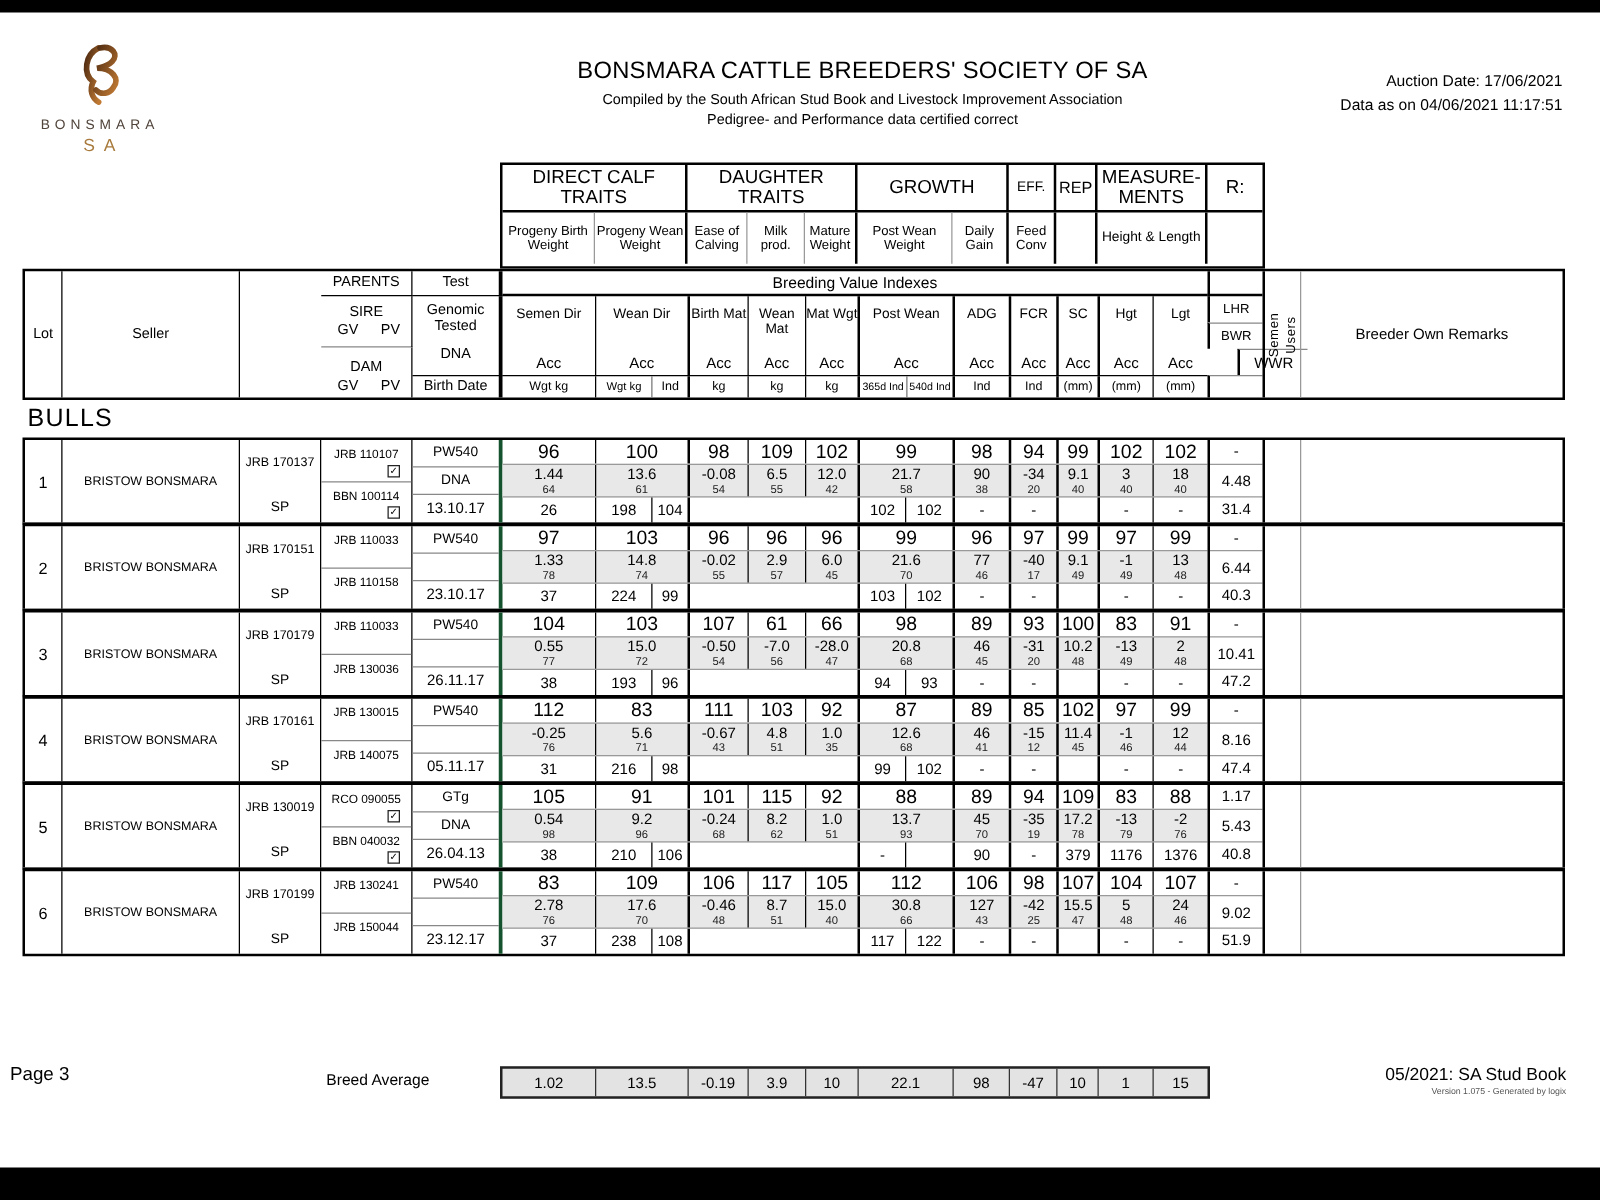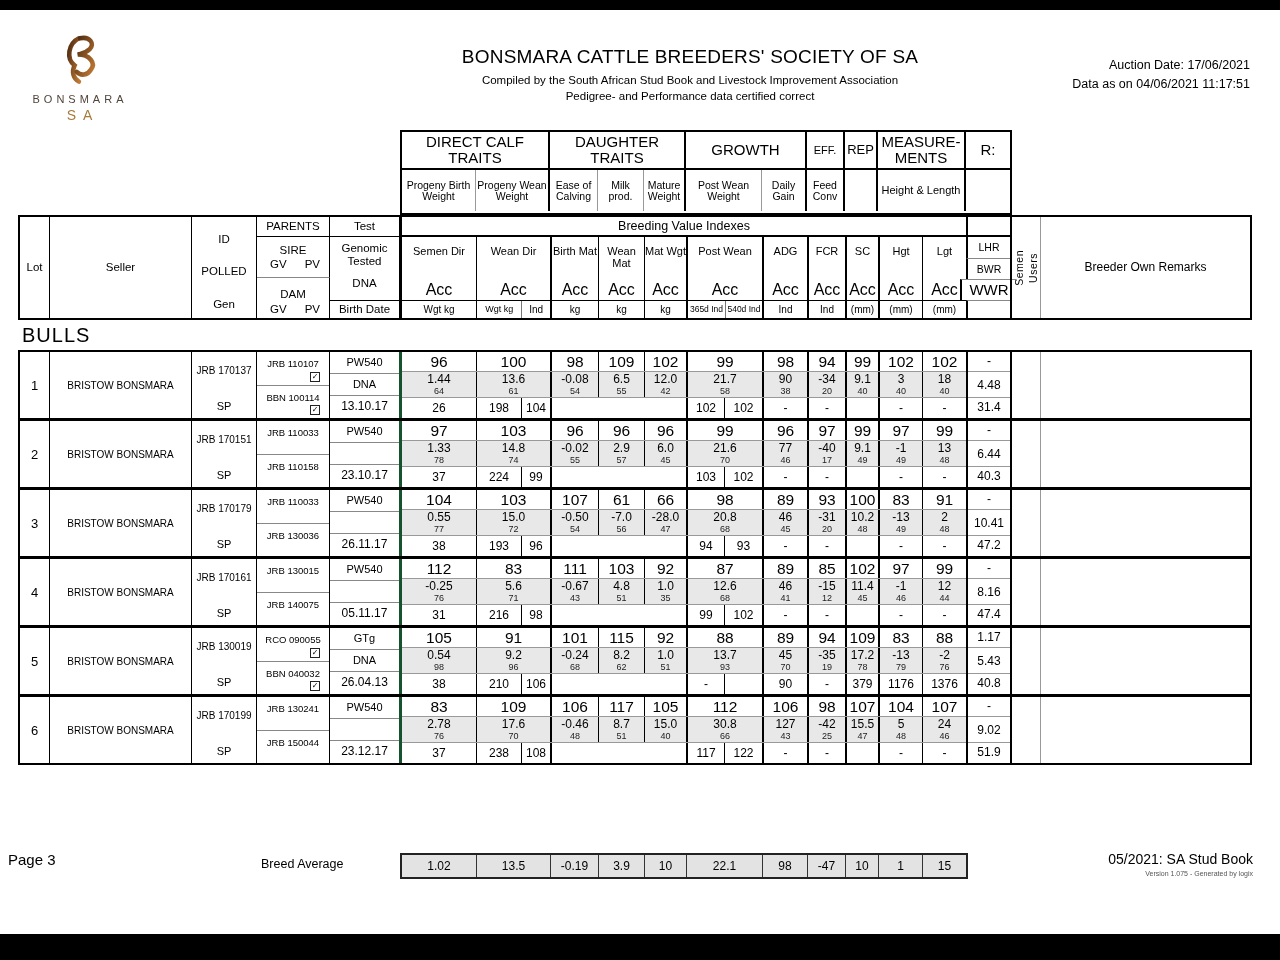--- a/index.html
+++ b/index.html
@@ -48,21 +48,21 @@
   .vert { display:flex; gap:1px; align-items:center; justify-content:center; }
   .vert span { writing-mode:vertical-rl; transform:rotate(180deg); font-size:10.5px; letter-spacing:0.5px; }
 
   
   .vc { display:flex; align-items:center; justify-content:center; text-align:center; height:100%; }
   .b0 {} .b1 { border-left:1px solid #000; } .b2 { border-left:2px solid #000; }
   .b1g { border-left:1px solid #777; }
   #nameband { left:382px; top:20px; width:564px; height:63px; position:absolute; display:flex; }
   #unitband { left:382px; top:83px; width:564px; height:18px; position:absolute; display:flex; border-top:1px solid #000; }
   .namecell { flex-direction:column; justify-content:space-between; padding:8px 0 4px; font-size:11px; line-height:12px; }
-  .namecell .ac { font-size:16px; }
+  .namecell .ac { font-size:12px; }
   .ulab { font-size:10px; }
   .usub { display:flex; align-items:center; justify-content:center; text-align:center; height:100%; font-size:8.5px; line-height:9px; padding:0 1px; }
 
   
   #bulls { left:22px; top:324px; font-size:20px; letter-spacing:1px; }
 
   
   #lots { left:18px; top:350px; width:1234px; }
   .lrow { display:flex; border:2px solid #000; height:70px; background:#fff; }
   .lrow + .lrow { margin-top:-2px; border-top:3px solid #000; height:71px; }
@@ -158,25 +158,20 @@
     <div class="fsc fr2" style="width:38px">Feed Conv</div>
     <div class="fsc fr2" style="width:33px"></div>
     <div class="fsc fr2" style="width:88px;font-size:11px">Height &amp; Length</div>
     <div class="fsc" style="width:44px"></div>
   </div>
 </div>
 
 <div id="mhead" class="abs">
   <div class="hc br1" style="left:0;top:0;width:30px;height:101px">Lot</div>
   <div class="hc br1" style="left:30px;top:0;width:142px;height:101px">Seller</div>
-  <div class="hc br1 stackcol" style="left:172px;top:0;width:65px;height:101px">
-    <span>ID</span>
-    <span>POLLED</span>
-    <span>Gen</span>
-  </div>
   <div class="hc br1 bb1" style="left:237px;top:0;width:73px;height:20px">PARENTS</div>
   <div class="hc br1 bbg" style="left:237px;top:20px;width:73px;height:41px;flex-direction:column;justify-content:center">
     <span>SIRE</span>
     <span class="gvpv">
         <span>GV</span>
         <span>PV</span>
       </span>
   </div>
   <div class="hc br1" style="left:237px;top:61px;width:73px;height:40px;flex-direction:column;justify-content:flex-end;padding-bottom:3px">
     <span>DAM</span>
@@ -271,21 +266,21 @@
       <div class="vc b2" style="width: 44px;">
         <div class="ulab">(mm)</div>
       </div>
       <div class="vc b1" style="width: 44px;">
         <div class="ulab">(mm)</div>
       </div>
     </div>
   <div class="hc bl2 bb2" style="left:946px;top:0;width:44px;height:20px"></div>
   <div class="hc bl2" style="left:946px;top:20px;width:44px;height:21px;font-size:10.5px">LHR</div>
   <div class="hc bl2 btg" style="left:946px;top:41px;width:44px;height:21px;font-size:10.5px">BWR</div>
-  <div class="hc bl2 btg" style="left:940px;top:62px;width:56px;height:21px;font-size:15px">WWR</div>
+  <div class="hc bl2 btg" style="left:970px;top:62px;width:56px;height:21px;font-size:12px">WWR</div>
   <div class="hc bl2 btg" style="left:946px;top:83px;width:44px;height:18px"></div>
   <div class="hc bl2 vert" style="left:990px;top:0;width:30px;height:101px">
     <span>Semen</span>
     <span>Users</span>
   </div>
   <div class="hc blg" style="left:1020px;top:0;width:210px;height:101px;font-size:12px">Breeder Own Remarks</div>
 </div>
 
 <div id="bulls" class="abs">BULLS</div>
 

